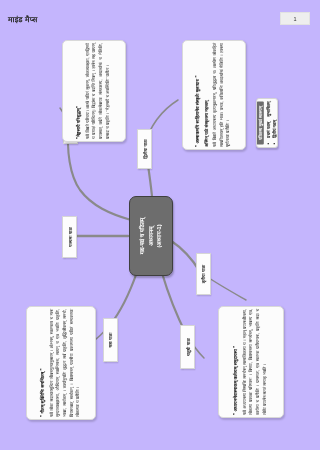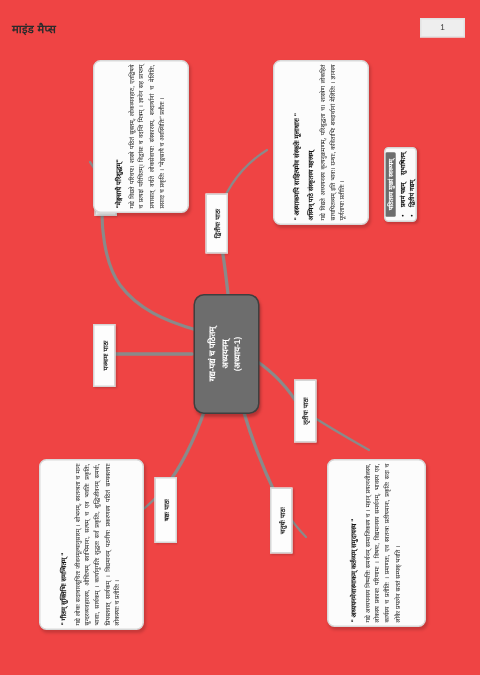--- a/index.html
+++ b/index.html
@@ -3,21 +3,21 @@
 <meta charset="utf-8">
 <style>
   html,body{margin:0;padding:0;}
   body{
     width:320px;height:450px;
     background:#ffffff;
     font-family:"Liberation Sans","DejaVu Sans",sans-serif;
     overflow:hidden;
     position:relative;
   }
-  #page{position:relative;width:320px;height:450px;overflow:hidden;background:#ef4444;}
+  #page{position:relative;width:320px;height:450px;overflow:hidden;background:#c4b5fd;}
 
   
   .hdr-title{
     position:absolute;left:8px;top:14px;
     font-size:7.5px;color:#2b2b2b;font-weight:700;
     letter-spacing:.2px;white-space:nowrap;
   }
   .page-badge{
     position:absolute;right:10px;top:12px;
     width:28px;height:11px;

